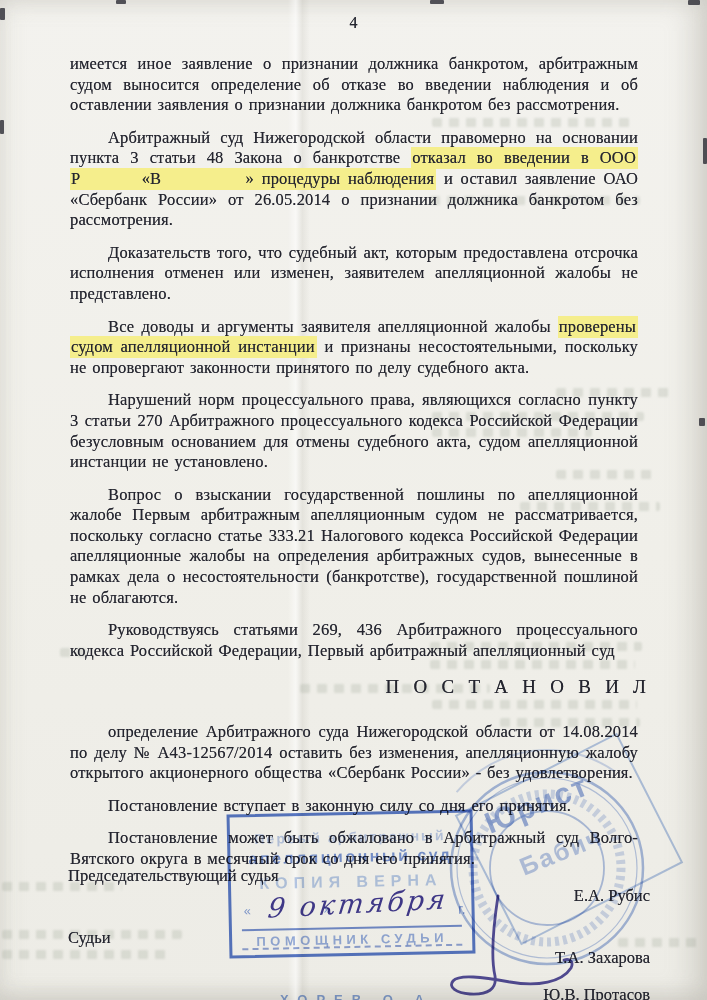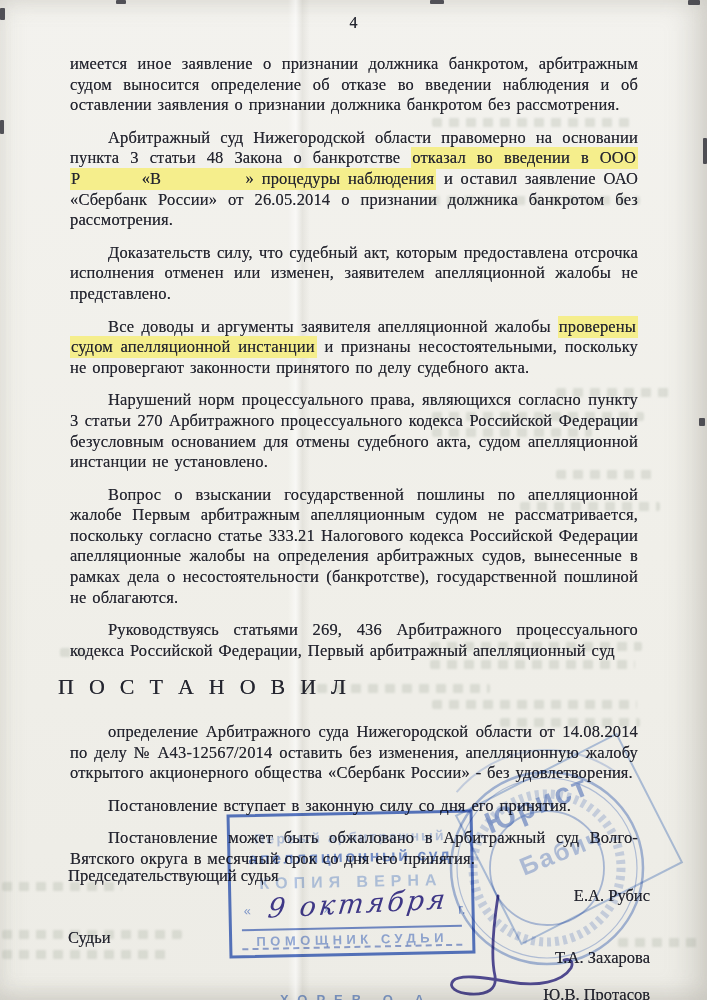--- a/index.html
+++ b/index.html
@@ -27,21 +27,21 @@
     position:absolute;top:42px;left:58px;width:592px;z-index:1;
     font-size:16.5px;line-height:20.6px;
     text-align:justify;word-spacing:1.5px;letter-spacing:.15px;
     text-shadow:0 0 .6px rgba(36,37,47,.65);
   }
   .para{margin:12px;text-indent:38px;}
   .para.noindent{text-indent:0;}
   .para.presp{margin-top:6px;}
   .hl{background:#f5ee8c;color:inherit;padding:1px 2px 2px 1px;box-decoration-break:clone;-webkit-box-decoration-break:clone;}
   .heading{
-    margin:16px 0 24px 0;text-align:left;font-size:22px;font-weight:normal;
+    margin:16px 0 24px 0;text-align:right;font-size:19px;font-weight:normal;
     letter-spacing:4px;text-indent:0;text-shadow:0 0 .6px rgba(36,37,47,.7);
   }
   .signatures{position:absolute;left:58px;top:866px;width:592px;z-index:1;font-size:16.5px;
     text-shadow:0 0 .6px rgba(36,37,47,.65);}
   .sigrow{display:flex;justify-content:space-between;margin-bottom:22px;flex-direction:column;}
   .sigrow .lbl{padding-left:10px;}
   .sigrow .nm{text-align:right;}
   .sigrow.r2{margin-bottom:17px;}
 
   
@@ -125,21 +125,21 @@
   <div class="speck" style="left:699px;top:418px;width:6px;height:8px;"></div>
   <div class="speck" style="left:116px;top:0;width:10px;height:4px;"></div>
   <div class="speck" style="left:430px;top:0;width:14px;height:4px;"></div>
   <div class="speck" style="left:688px;top:0;width:12px;height:5px;"></div>
 
   <div class="pagenum">4</div>
 
   <div class="body">
     <p class="para noindent"><span>имеется иное заявление о признании должника банкротом, арбитражным судом выносится определение об отказе во введении наблюдения и об оставлении заявления о признании должника банкротом без рассмотрения.</span></p>
     <p class="para"><span>Арбитражный суд Нижегородской области правомерно на основании пункта 3 статьи 48 Закона о банкротстве </span><mark class="hl">отказал во введении в ООО Р&nbsp;&nbsp;&nbsp;&nbsp;&nbsp;&nbsp;&nbsp;&nbsp;«В&nbsp;&nbsp;&nbsp;&nbsp;&nbsp;&nbsp;&nbsp;&nbsp;&nbsp;&nbsp;&nbsp;» процедуры наблюдения</mark><span> и оставил заявление ОАО «Сбербанк России» от 26.05.2014 о признании должника банкротом без рассмотрения.</span></p>
-    <p class="para"><span>Доказательств силу, что судебный акт, которым предоставлена отсрочка исполнения отменен или изменен, заявителем апелляционной жалобы не представлено.</span></p>
+    <p class="para"><span>Доказательств того, что судебный акт, которым предоставлена отсрочка исполнения отменен или изменен, заявителем апелляционной жалобы не представлено.</span></p>
     <p class="para"><span>Все доводы и аргументы заявителя апелляционной жалобы </span><mark class="hl">проверены судом апелляционной инстанции</mark><span> и признаны несостоятельными, поскольку не опровергают законности принятого по делу судебного акта.</span></p>
     <p class="para"><span>Нарушений норм процессуального права, являющихся согласно пункту 3 статьи 270 Арбитражного процессуального кодекса Российской Федерации безусловным основанием для отмены судебного акта, судом апелляционной инстанции не установлено.</span></p>
     <p class="para"><span>Вопрос о взыскании государственной пошлины по апелляционной жалобе Первым арбитражным апелляционным судом не рассматривается, поскольку согласно статье 333.21 Налогового кодекса Российской Федерации апелляционные жалобы на определения арбитражных судов, вынесенные в рамках дела о несостоятельности (банкротстве), государственной пошлиной не облагаются.</span></p>
     <p class="para presp"><span>Руководствуясь статьями 269, 436 Арбитражного процессуального кодекса Российской Федерации, Первый арбитражный апелляционный суд</span></p>
     <h2 class="heading">П О С Т А Н О В И Л</h2>
     <p class="para"><span>определение Арбитражного суда Нижегородской области от 14.08.2014 по делу № А43-12567/2014 оставить без изменения, апелляционную жалобу открытого акционерного общества «Сбербанк России» - без удовлетворения.</span></p>
     <p class="para"><span>Постановление вступает в законную силу со дня его принятия.</span></p>
     <p class="para"><span>Постановление может быть обжаловано в Арбитражный суд Волго-Вятского округа в месячный срок со дня его принятия.</span></p>
   </div>
 

